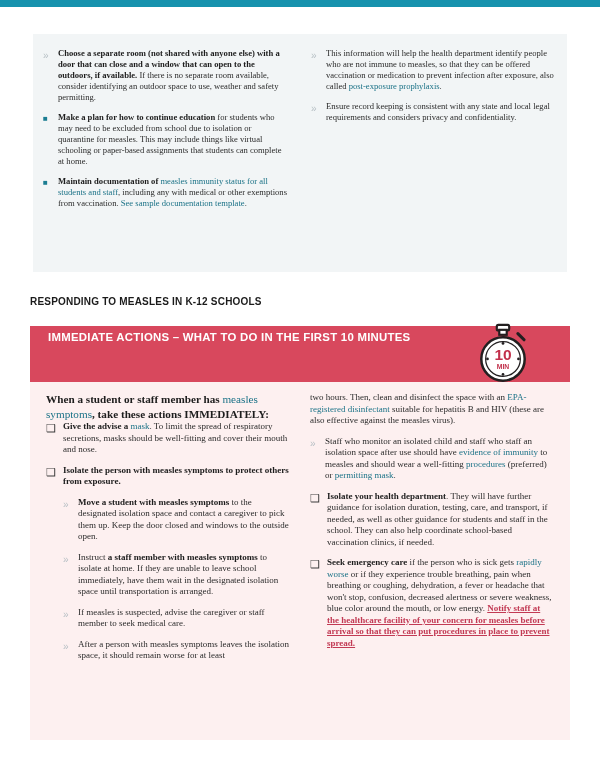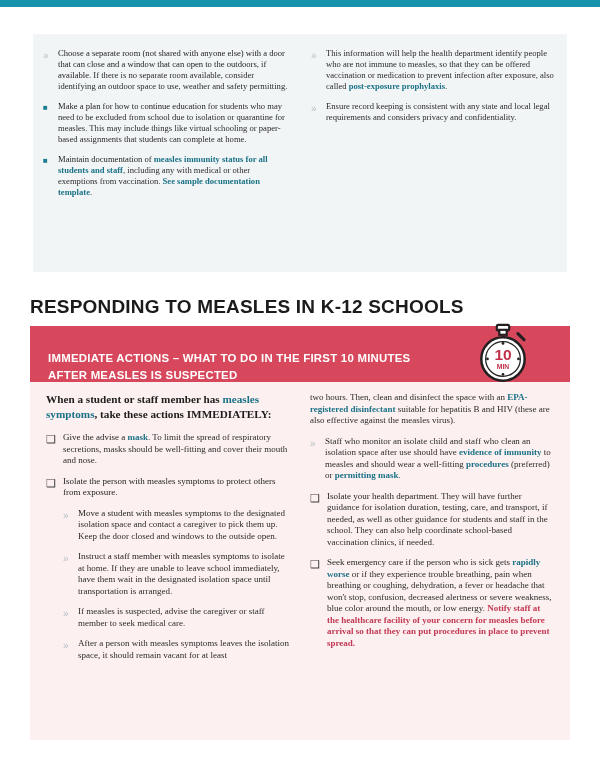--- a/index.html
+++ b/index.html
@@ -67,45 +67,45 @@
     color: #3c3c3c;
     font-size: 11px;
     line-height: 1.35;
     width: 17px;
   }
   .bd { flex: 1 1 auto; }
 
   .t9  { font-size: 8.6px; }
   .t95 { font-size: 9.0px; }
 
-  b, strong { font-weight: normal; color: #1d1d1d; }
-  .lk { color: #1b7287; font-weight: bold; }
-  .rd { color: #c23a54; font-weight: bold; }
+  b, strong { font-weight: bold; color: #1d1d1d; }
+  .lk { color: #1b7287; font-weight: normal; }
+  .rd { color: #c23a54; font-weight: bold; text-decoration: underline; }
 
   
   .section-title {
     position: absolute;
     top: 296px; left: 30px;
     width: 540px;
     font-family: "Liberation Sans", sans-serif;
     font-weight: bold;
-    font-size: 19px;
+    font-size: 10px;
     letter-spacing: 0.2px;
     color: #1b1b1b;
   }
 
   
   .banner {
     position: absolute;
     top: 326px; left: 30px;
     width: 540px;
     height: 56px;
     background: #d8485d;
     box-sizing: border-box;
-    padding: 24px 0 0 18px;
+    padding: 3px 0 0 18px;
   }
   .banner-txt {
     font-family: "Liberation Sans", sans-serif;
     font-weight: bold;
     font-size: 11.4px;
     letter-spacing: 0.25px;
     color: #ffffff;
     line-height: 1.45;
     width: 400px;
   }
@@ -135,21 +135,20 @@
     padding: 10px 16px 0 16px;
     box-sizing: border-box;
   }
   .pink-col { width: 244px; }
 
   .lead {
     font-size: 11.2px;
     font-weight: bold;
     line-height: 1.3;
     color: #1d1d1d;
-    margin-bottom: 11px;
   }
   .sub-list { margin-left: 17px; margin-top: 7px; }
   .cont { margin-bottom: 9px; line-height: 1.28; }
 </style>
 </head>
 <body>
 
 <div class="top-bar"></div>
 
 <div class="upper-panel"></div>
@@ -178,21 +177,20 @@
         <span class="bd"><span>Ensure record keeping is consistent with any state and local legal requirements and considers privacy and confidentiality.</span></span>
       </div>
     </div>
 </div>
 
 <div class="section-title">RESPONDING TO MEASLES IN K-12 SCHOOLS</div>
 
 <div class="banner">
   <div class="banner-txt">
     <span>IMMEDIATE ACTIONS – WHAT TO DO IN THE FIRST 10 MINUTES</span><br>
-    <span>AFTER MEASLES IS SUSPECTED</span>
   </div>
   <svg class="stopwatch" viewBox="0 0 100 100">
     <rect x="40" y="3" width="20" height="9" rx="2.5" fill="#ffffff" stroke="#231f20" stroke-width="3.5"></rect>
     <rect x="44" y="11" width="12" height="8" fill="#ffffff" stroke="#231f20" stroke-width="3.5"></rect>
     <line x1="74" y1="17" x2="84" y2="27" stroke="#231f20" stroke-width="5" stroke-linecap="round"></line>
     <circle cx="50" cy="58" r="35" fill="#ffffff" stroke="#231f20" stroke-width="4"></circle>
     <circle cx="50" cy="58" r="28" fill="none" stroke="#231f20" stroke-width="2"></circle>
     <circle cx="50" cy="33" r="2.2" fill="#231f20"></circle>
     <circle cx="50" cy="83" r="2.2" fill="#231f20"></circle>
     <circle cx="25" cy="58" r="2.2" fill="#231f20"></circle>
@@ -223,31 +221,31 @@
           <div class="blk t95">
             <span class="mk mk-chev">»</span>
             <span class="bd"><span>Instruct </span><b>a staff member with measles symptoms</b><span> to isolate at home. If they are unable to leave school immediately, have them wait in the designated isolation space until transportation is arranged.</span></span>
           </div>
           <div class="blk t95">
             <span class="mk mk-chev">»</span>
             <span class="bd"><span>If measles is suspected, advise the caregiver or staff member to seek medical care.</span></span>
           </div>
           <div class="blk t95">
             <span class="mk mk-chev">»</span>
-            <span class="bd"><span>After a person with measles symptoms leaves the isolation space, it should remain vacant for at least</span></span>
+            <span class="bd"><span>After a person with measles symptoms leaves the isolation space, it should remain worse for at least</span></span>
           </div>
         </div>
       </div>
   </div>
   <div class="pink-col">
     <div class="cont t95"><span>two hours. Then, clean and disinfect the space with an </span><span class="lk">EPA-registered disinfectant</span><span> suitable for hepatitis B and HIV (these are also effective against the measles virus).</span></div>
     <div>
         <div class="blk t95">
           <span class="mk mk-chev">»</span>
-          <span class="bd"><span>Staff who monitor an isolate child and staff who clean an isolation space after use should have </span><span class="lk">evidence of immunity</span><span> to measles and should wear a well-fitting </span><span class="lk">procedures</span><span> (preferred) or </span><span class="lk">permitting mask</span><span>.</span></span>
+          <span class="bd"><span>Staff who monitor an isolated child and staff who staff an isolation space after use should have </span><span class="lk">evidence of immunity</span><span> to measles and should wear a well-fitting </span><span class="lk">procedures</span><span> (preferred) or </span><span class="lk">permitting mask</span><span>.</span></span>
         </div>
         <div class="blk t95">
           <span class="mk mk-box">❑</span>
           <span class="bd"><b>Isolate your health department</b><span>. They will have further guidance for isolation duration, testing, care, and transport, if needed, as well as other guidance for students and staff in the school. They can also help coordinate school-based vaccination clinics, if needed.</span></span>
         </div>
         <div class="blk t95">
           <span class="mk mk-box">❑</span>
           <span class="bd"><b>Seek emergency care</b><span> if the person who is sick gets </span><span class="lk">rapidly worse</span><span> or if they experience trouble breathing, pain when breathing or coughing, dehydration, a fever or headache that won't stop, confusion, decreased alertness or severe weakness, blue color around the mouth, or low energy. </span><span class="rd">Notify staff at the healthcare facility of your concern for measles before arrival so that they can put procedures in place to prevent spread.</span></span>
         </div>
       </div>

